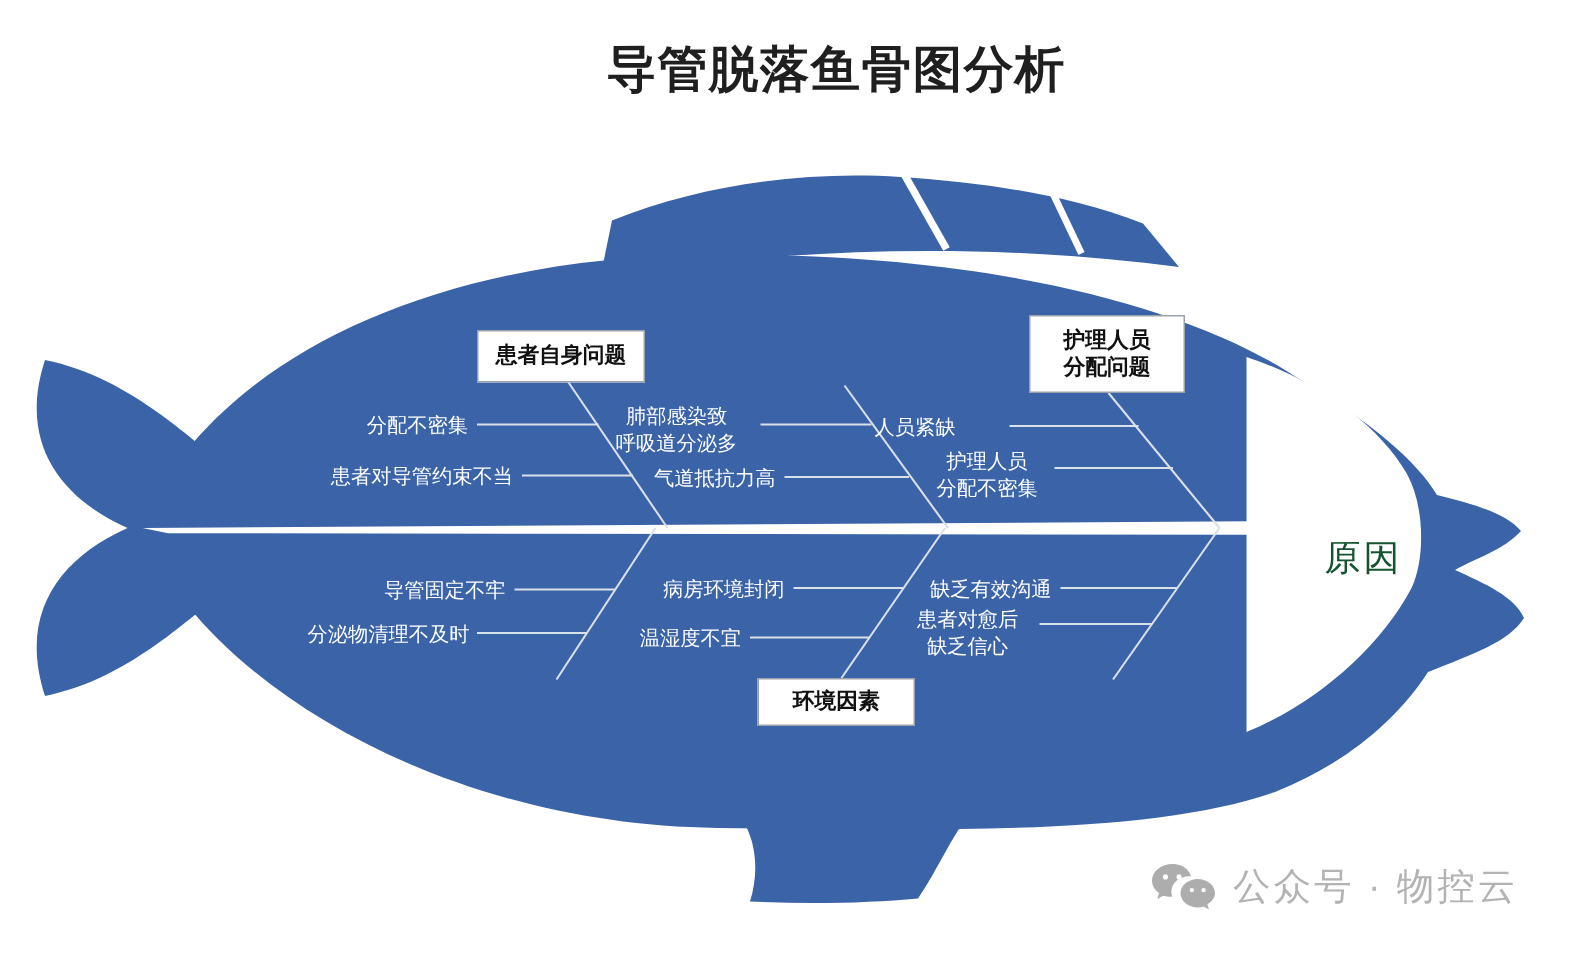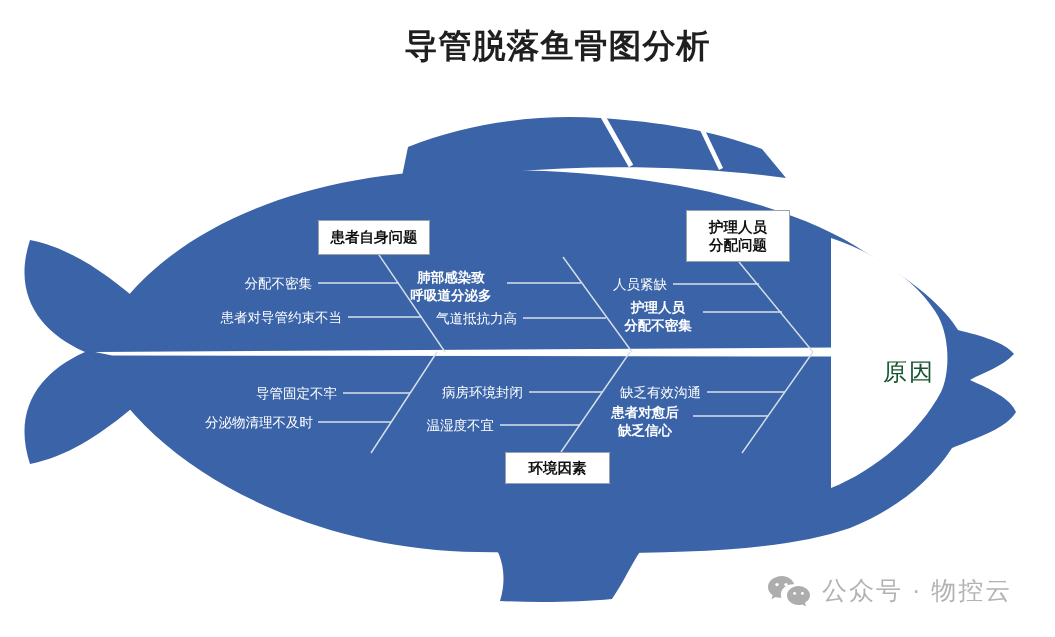--- a/index.html
+++ b/index.html
@@ -16,21 +16,21 @@
     position:absolute;background:#ffffff;border:1px solid var(--box-border,#9ba2ac);
     display:flex;align-items:center;justify-content:center;
     font-size:14.5px;font-weight:700;color:#111;text-align:center;
     white-space:pre-line;line-height:1.25;box-sizing:border-box;
   }
   .cause{
     position:absolute;color:var(--cause-text,#fff);font-size:13.5px;line-height:1.32;
     white-space:pre-line;
   }
   .ra{text-align:right;}
-  .ca{text-align:center;font-weight:bold;}
+  .ca{text-align:center;}
   .effect{
     position:absolute;font-size:24px;color:#14532d;letter-spacing:2px;
   }
   .watermark{
     position:absolute;left:766px;top:574px;display:flex;gap:10px;
   }
   .watermark .wm-text{
     font-size:25px;color:var(--watermark-gray,#b3b3b3);letter-spacing:2px;white-space:nowrap;
   }
 </style>
@@ -99,21 +99,21 @@
   <div class="cat-box" style="left:686px;top:210px;width:104px;height:52px">护理人员
 分配问题</div>
 
   <div class="cat-box" style="left:505px;top:452px;width:105px;height:32px">环境因素</div>
 
   <div class="cause ra" style="left:192px;top:275px;width:120px">分配不密集</div>
   <div class="cause ra" style="left:180px;top:309px;width:162px">患者对导管约束不当</div>
   <div class="cause ca" style="left:400px;top:269px;width:102px">肺部感染致
 呼吸道分泌多</div>
   <div class="cause ra" style="left:400px;top:310px;width:117px">气道抵抗力高</div>
-  <div class="cause ra" style="left:578px;top:276px;width:89px">人员紧缺</div>
+  <div class="cause ra" style="left:548px;top:276px;width:89px">人员紧缺</div>
   <div class="cause ca" style="left:608px;top:299px;width:100px">护理人员
 分配不密集</div>
 
   <div class="cause ra" style="left:220px;top:385px;width:117px">导管固定不牢</div>
   <div class="cause ra" style="left:170px;top:414px;width:143px">分泌物清理不及时</div>
   <div class="cause ra" style="left:405px;top:384px;width:118px">病房环境封闭</div>
   <div class="cause ra" style="left:390px;top:417px;width:104px">温湿度不宜</div>
   <div class="cause ra" style="left:580px;top:384px;width:121px">缺乏有效沟通</div>
   <div class="cause ca" style="left:595px;top:404px;width:100px">患者对愈后
 缺乏信心</div>

